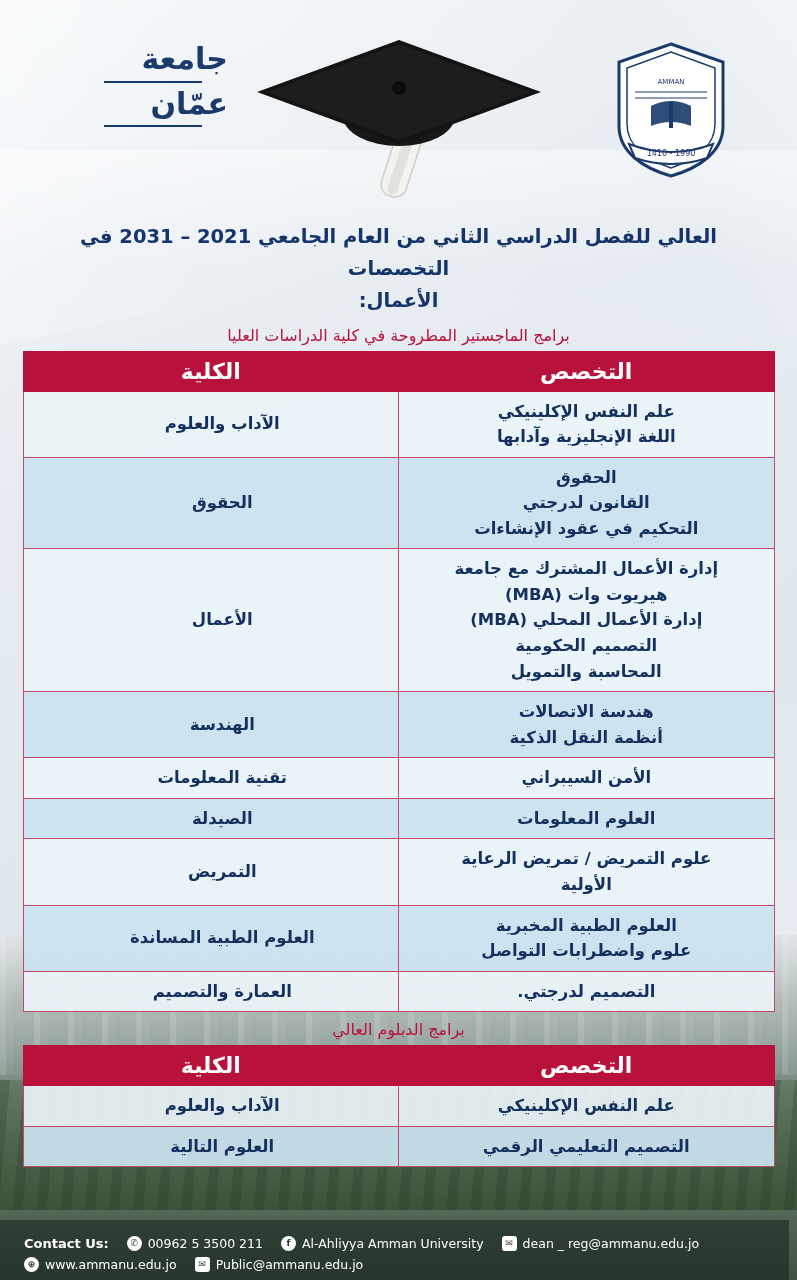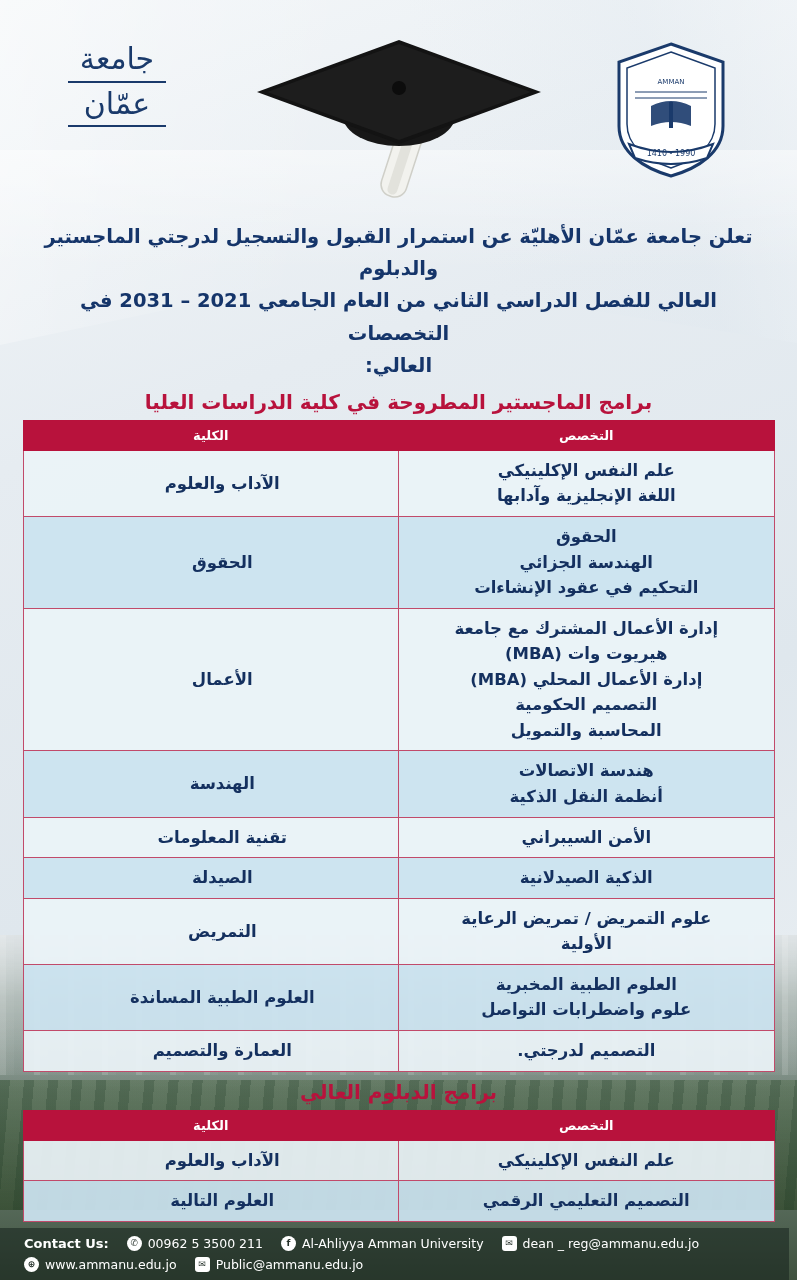--- a/index.html
+++ b/index.html
@@ -62,25 +62,25 @@
   }
 
   .content { position: relative; z-index: 2; }
 
   
   header {
     position: relative;
     height: 215px;
   }
   .logo-left {
-    position:absolute; top: 42px; left: 42px;
-    width: 150px; text-align: center;
+    position:absolute; top: 42px; left: 78px;
+    width: 150px; 
     color: #1a3a6b;
     line-height: 1.15;
-    font-weight: normal;
+    font-weight: bold;
   }
   .logo-left .l1 { font-size: 30px; letter-spacing: 1px; }
   .logo-left .l2 { font-size: 30px; }
   .logo-left .l3 { font-size: 26px; }
   .logo-left .rule { height:2px; background:#1a3a6b; margin: 4px 26px 4px; }
 
   .cap {
     position:absolute; top: 30px; left: 50%; transform: translateX(-50%);
     width: 300px; height: 170px;
   }
@@ -96,38 +96,38 @@
     color: #15356a;
     font-weight: bold;
     font-size: 19.5px;
     line-height: 1.65;
     direction: rtl;
   }
 
   .section-title {
     text-align:center;
     color:#b8123c;
-    font-weight:bold;
-    font-size: 20px;
+    font-weight:normal;
+    font-size: 16px;
     margin: 8px 0 6px;
     direction: rtl;
   }
 
   
   table.prog {
     width: 752px;
     margin: 0 auto;
     border-collapse: collapse;
     direction: rtl;
     table-layout: fixed;
   }
   table.prog thead th {
     background: #b8123c;
     color: #fff;
-    font-size: 13px;
+    font-size: 22px;
     font-weight: bold;
     padding: 7px 4px;
     border: 1px solid #b8123c;
   }
   table.prog td {
     border: 1px solid #c14a6a;
     text-align: center;
     vertical-align: middle;
     color: #14305f;
     font-weight: bold;
@@ -136,26 +136,26 @@
     line-height: 1.55;
   }
   table.prog td.faculty { width: 300px; padding-left: 31px; }
   table.prog tbody tr:nth-child(odd) td { background: rgba(235,243,248,0.93); }
   table.prog tbody tr:nth-child(even) td { background: rgba(203,227,240,0.93); }
   td .line { display:block; }
 
   
   footer {
     position:absolute; left:0; right:8px; bottom:0;
-    height: 52px;
+    height: 60px;
     background: rgba(20,32,28,0.55);
     color:#fff;
     direction: ltr;
     z-index: 3;
-    padding: 8px 24px;
+    padding: 16px 24px;
   }
   .foot-row { display:flex; align-items:center; gap: 18px; font-size: 12.5px; }
   .foot-row + .foot-row { margin-top: 6px; }
   .foot-item { display:flex; align-items:center; gap:6px; white-space:nowrap; }
   .foot-label { font-weight:bold; font-size: 13px; }
   .fico {
     display:inline-flex; align-items:center; justify-content:center;
     width: 15px; height: 15px; border-radius: 50%;
     background: #fff; color:#243029; font-size: 9px; font-weight:bold;
     line-height:1;
@@ -217,23 +217,22 @@
             <rect x="58" y="62" width="4" height="26"></rect>
           </g>
           <text x="60" y="44" font-size="7" text-anchor="middle" fill="#1a3a6b" font-family="DejaVu Sans, sans-serif">AMMAN</text>
           <path d="M18 104 q42 16 84 0 l-6 14 q-36 12 -72 0 z" fill="#ffffff" stroke="#1a3a6b" stroke-width="2"></path>
           <text x="60" y="116" font-size="8" text-anchor="middle" fill="#1a3a6b" font-family="DejaVu Sans, sans-serif">1990 - 1410</text>
         </svg>
       </div>
     </header>
 
     <div class="announce">
-      <div>تعلن جامعة عمّان الأهليّة عن استمرار القبول والتسجيل لدرجتي الماجستير والدبلوم</div>
       <div>العالي للفصل الدراسي الثاني من العام الجامعي 2021 – 2031 في التخصصات</div>
-      <div>العالي:</div>
+      <div>الأعمال:</div>
     </div>
 
     <div class="section-title">برامج الماجستير المطروحة في كلية الدراسات العليا</div>
 
     <table class="prog">
       <thead>
         <tr>
           <th>التخصص</th>
           <th class="faculty">الكلية</th>
         </tr>
@@ -242,21 +241,21 @@
         <tr>
           <td>
             <span class="line">علم النفس الإكلينيكي</span>
             <span class="line">اللغة الإنجليزية وآدابها</span>
           </td>
           <td class="faculty">الآداب والعلوم</td>
         </tr>
         <tr>
           <td>
             <span class="line">الحقوق</span>
-            <span class="line">الهندسة الجزائي</span>
+            <span class="line">القانون لدرجتي</span>
             <span class="line">التحكيم في عقود الإنشاءات</span>
           </td>
           <td class="faculty">الحقوق</td>
         </tr>
         <tr>
           <td>
             <span class="line">إدارة الأعمال المشترك مع جامعة</span>
             <span class="line">هيريوت وات (MBA)</span>
             <span class="line">إدارة الأعمال المحلي (MBA)</span>
             <span class="line">التصميم الحكومية</span>
@@ -272,21 +271,21 @@
           <td class="faculty">الهندسة</td>
         </tr>
         <tr>
           <td>
             <span class="line">الأمن السيبراني</span>
           </td>
           <td class="faculty">تقنية المعلومات</td>
         </tr>
         <tr>
           <td>
-            <span class="line">الذكية الصيدلانية</span>
+            <span class="line">العلوم المعلومات</span>
           </td>
           <td class="faculty">الصيدلة</td>
         </tr>
         <tr>
           <td>
             <span class="line">علوم التمريض / تمريض الرعاية</span>
             <span class="line">الأولية</span>
           </td>
           <td class="faculty">التمريض</td>
         </tr>

